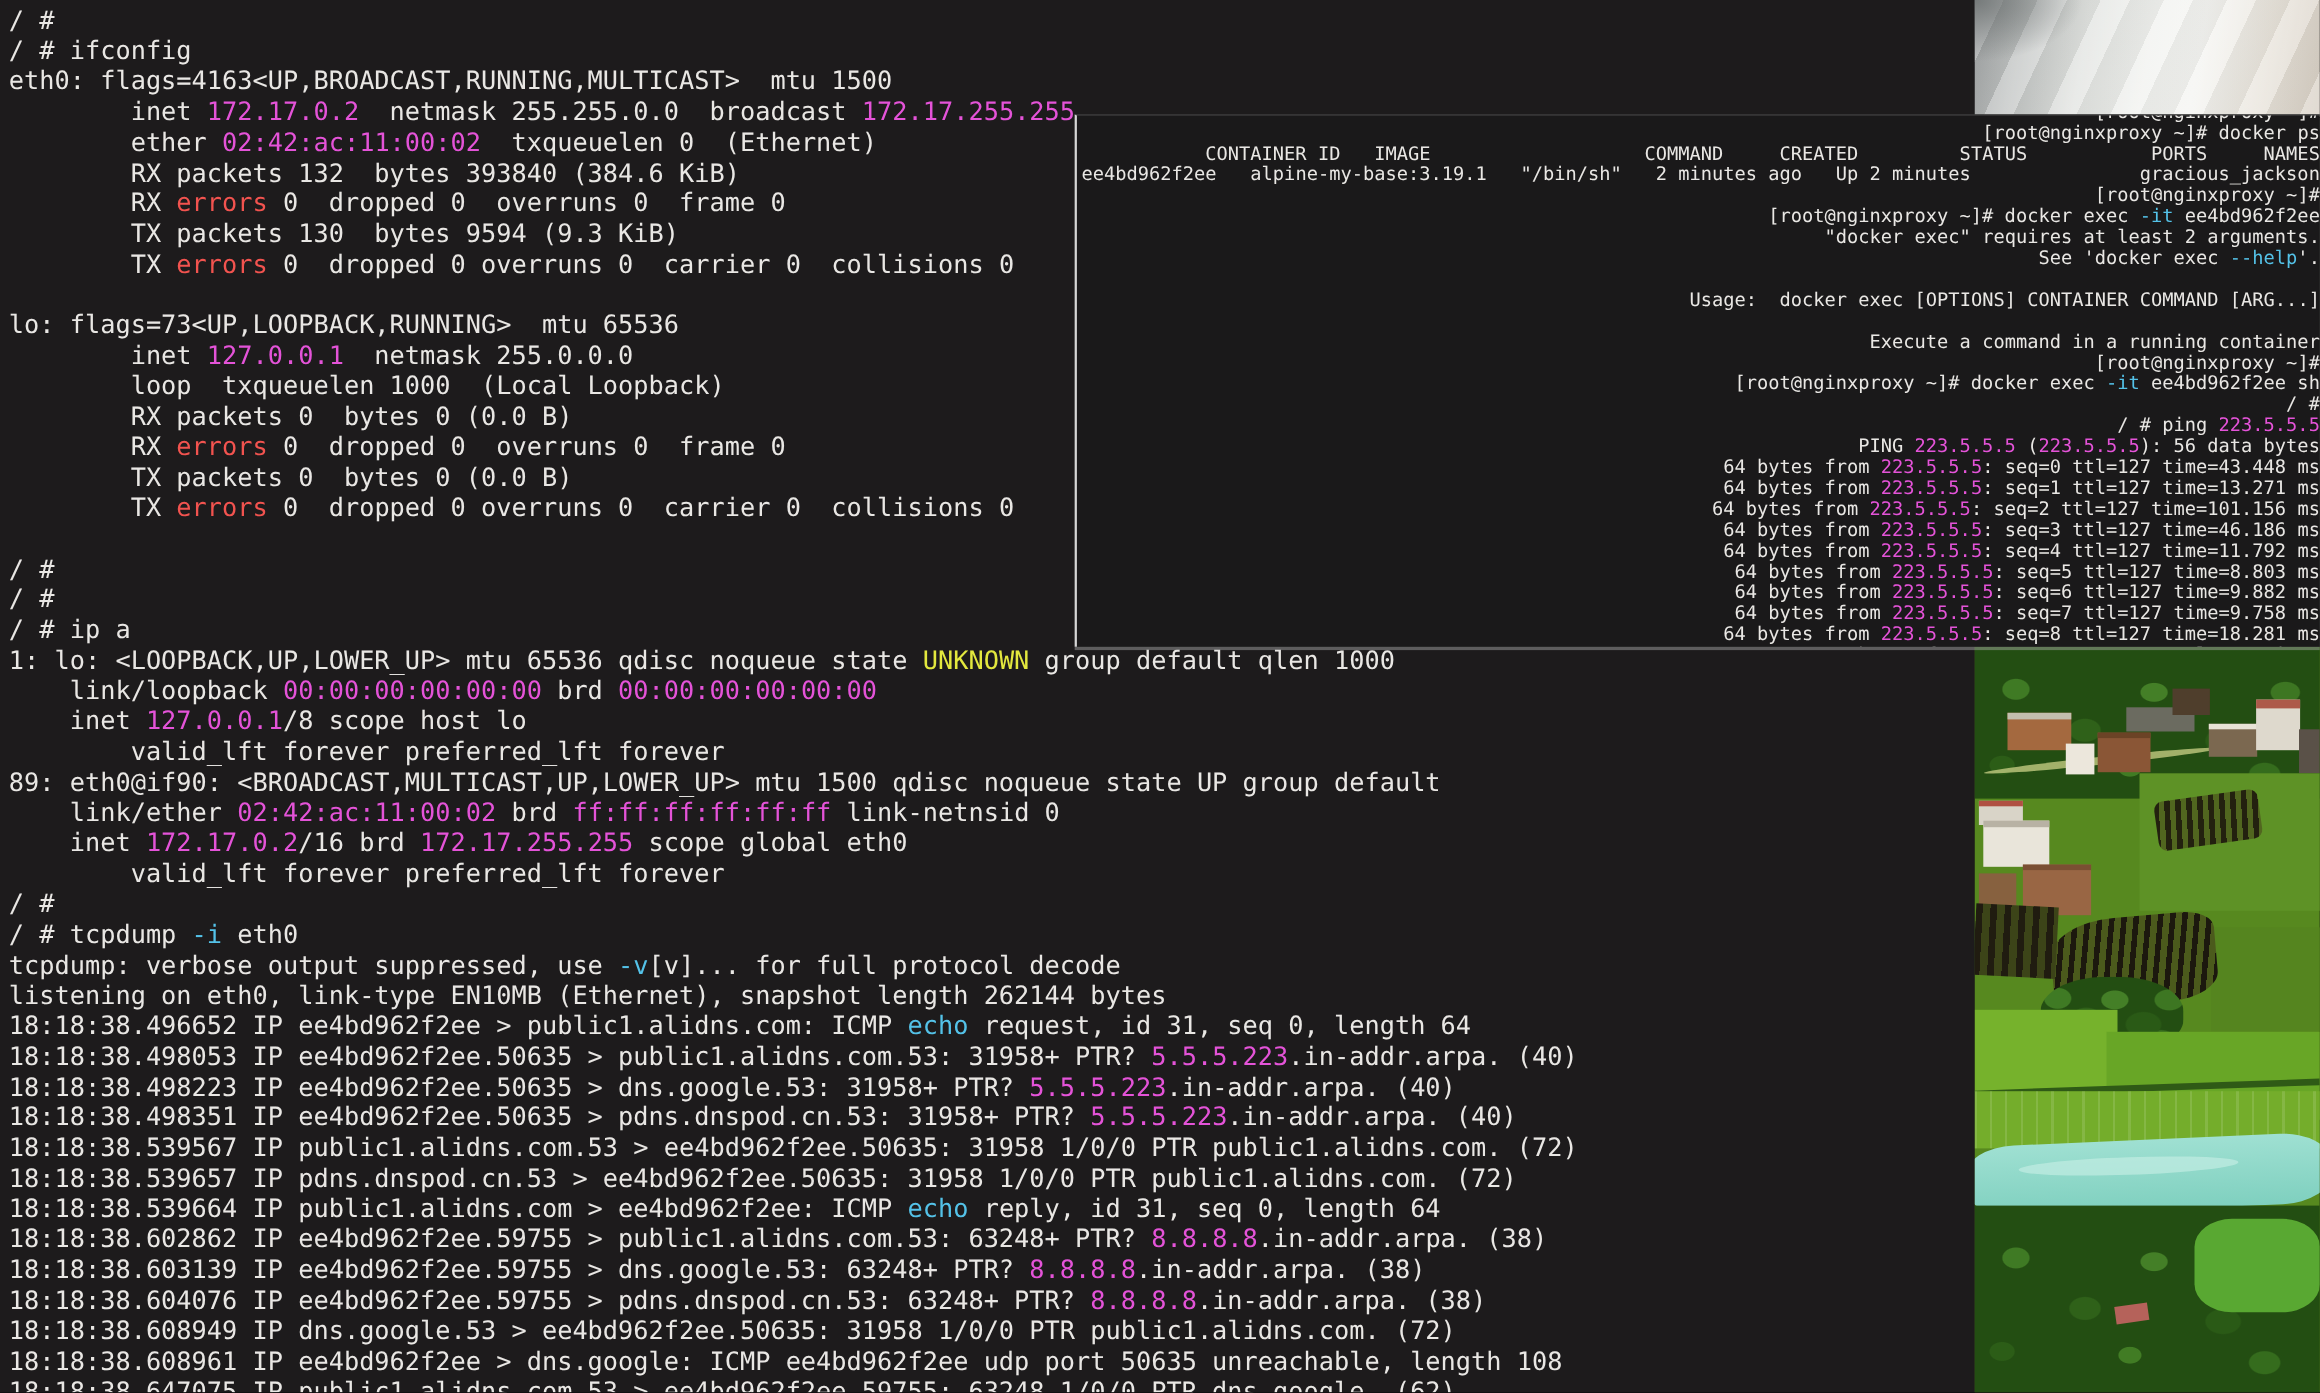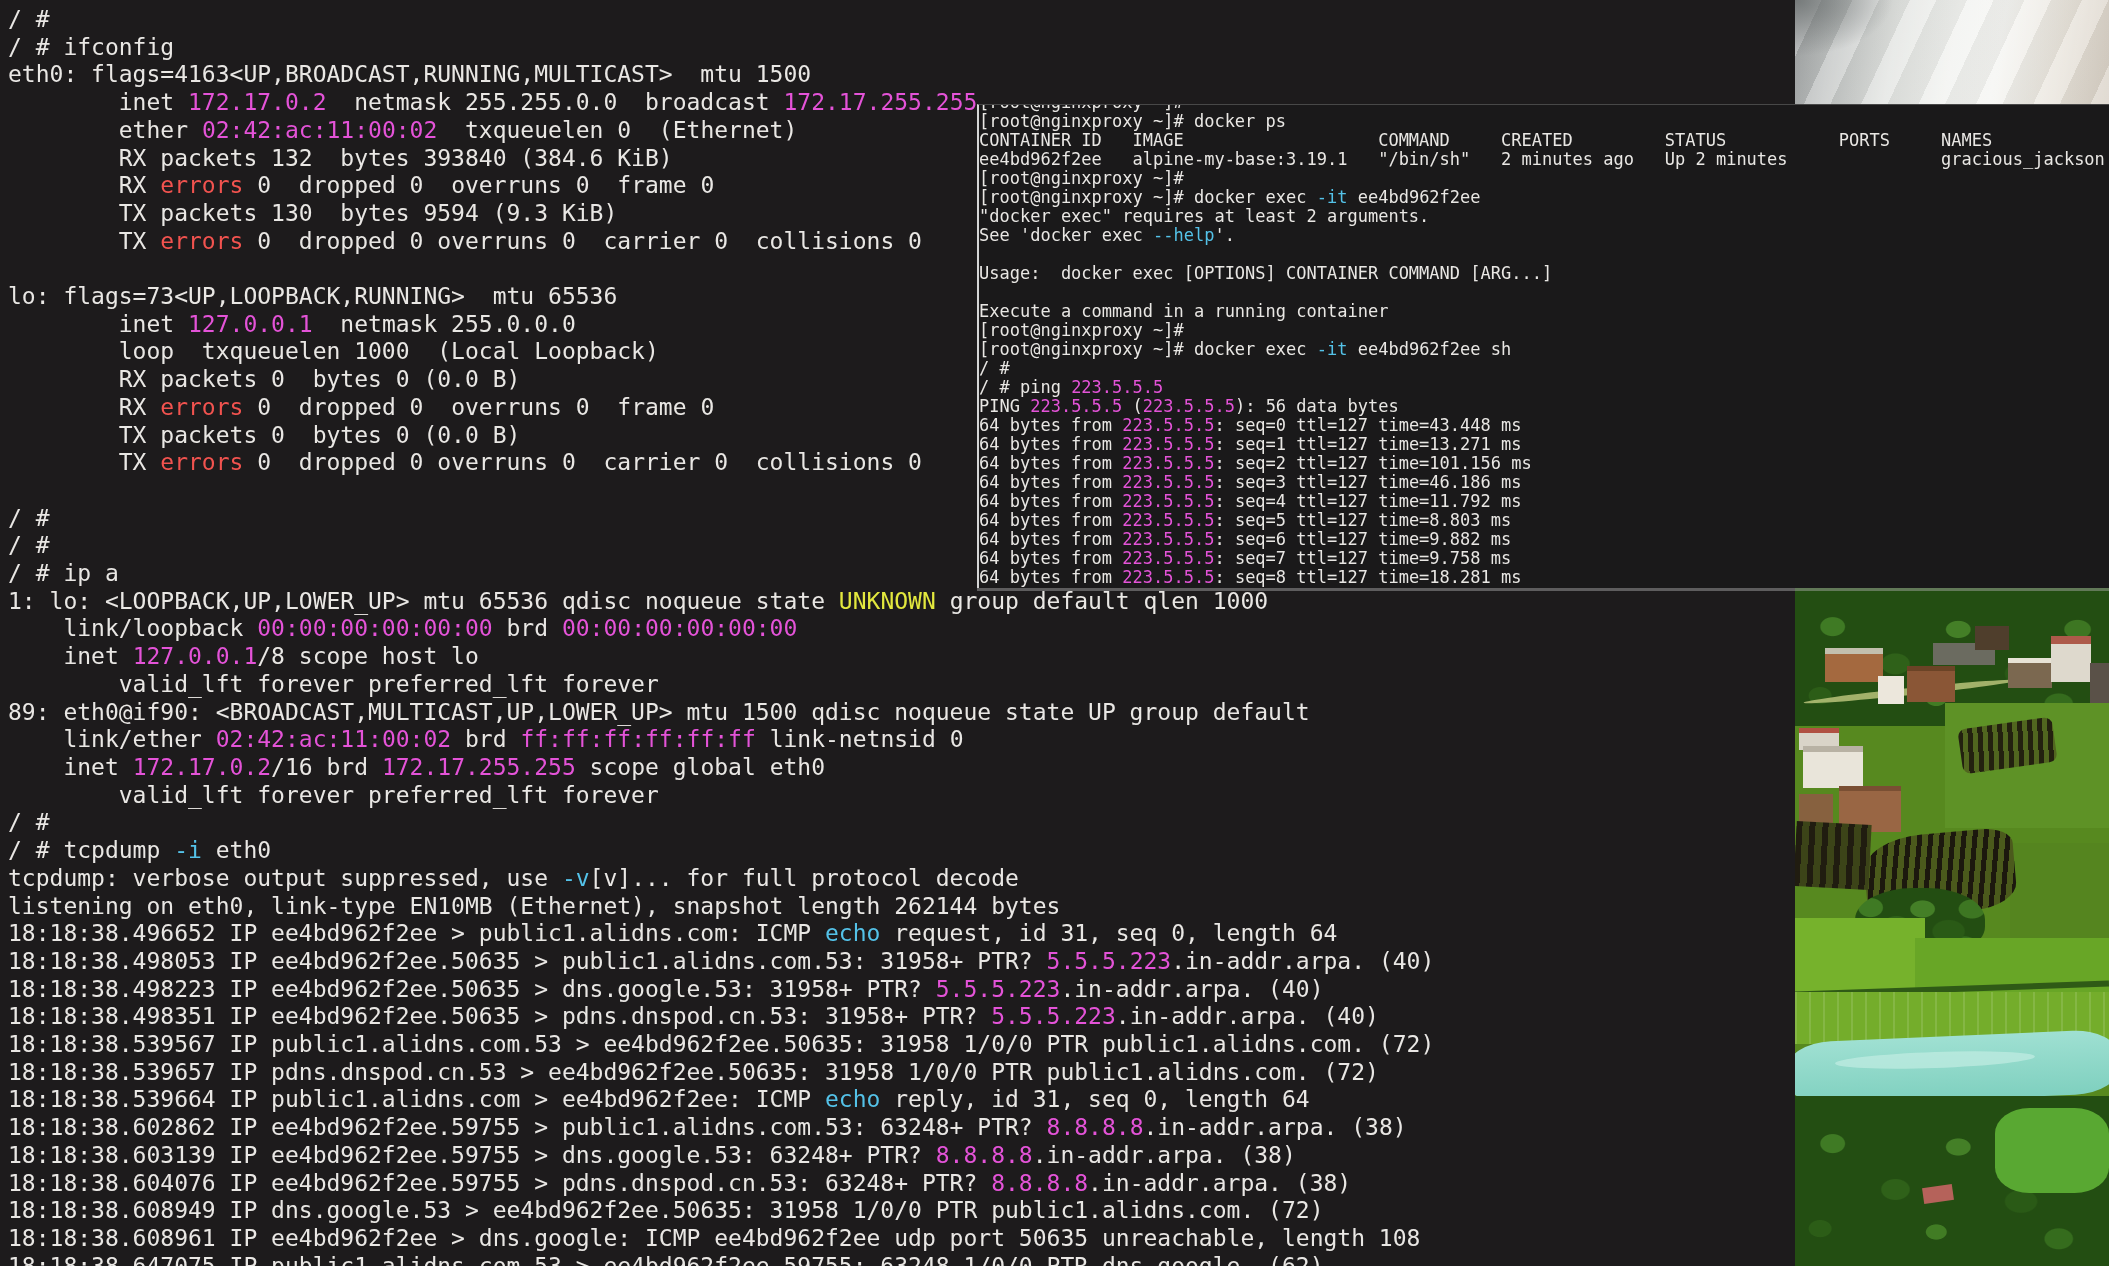--- a/index.html
+++ b/index.html
@@ -25,21 +25,21 @@
       radial-gradient(22px 16px at 45% 80%, #417c24 0 45%, transparent 50%),
       #234e12;}
   .house{box-sizing:border-box;}
 
   
   .term-main{position:absolute;left:0;top:0;width:1795px;height:1266px;background:#1d1b1c;overflow:hidden;}
   .term-main .tpre{margin:6px 0 0 8px;white-space:pre;font-size:23px;line-height:27.7px;color:#e9e7e4;}
   .term-overlay{position:absolute;left:977px;top:104px;width:1132px;height:484px;background:#1a191a;
     border-left:2px solid #d6d6d6;border-top:1px solid #484848;
     box-shadow:0 3px 0 rgba(175,175,175,.45);overflow:hidden;box-sizing:border-box;}
-  .term-overlay .tpre{margin:-12px 0 0 0;white-space:pre;font-size:17px;line-height:19px;color:#e9e7e4;}
+  .term-overlay .tpre{margin:-12px 0 0 0;white-space:pre;font-size:17px;line-height:19px;color:#e9e7e4;text-align:right;}
   .tline{white-space:pre;}
 </style>
 </head>
 <body>
 
 <div class="stage">
 
   <div class="sky"></div>
 
   <div class="village">

